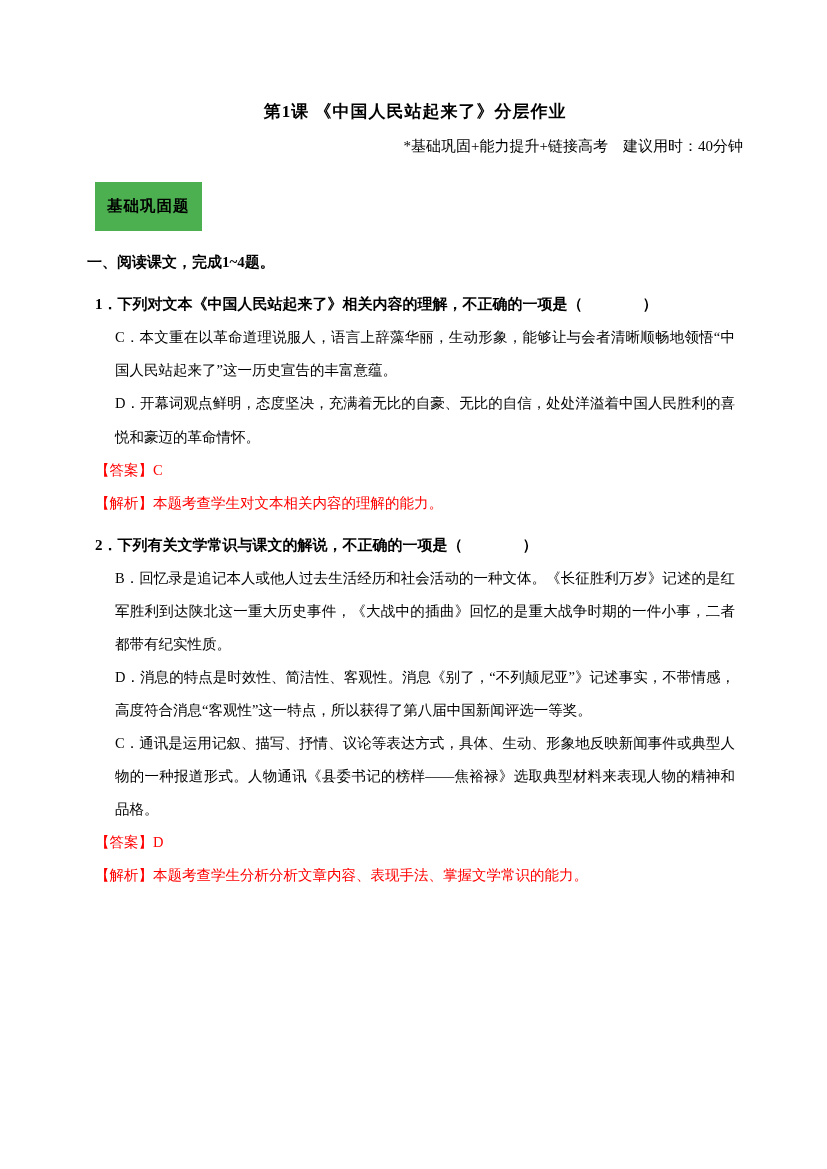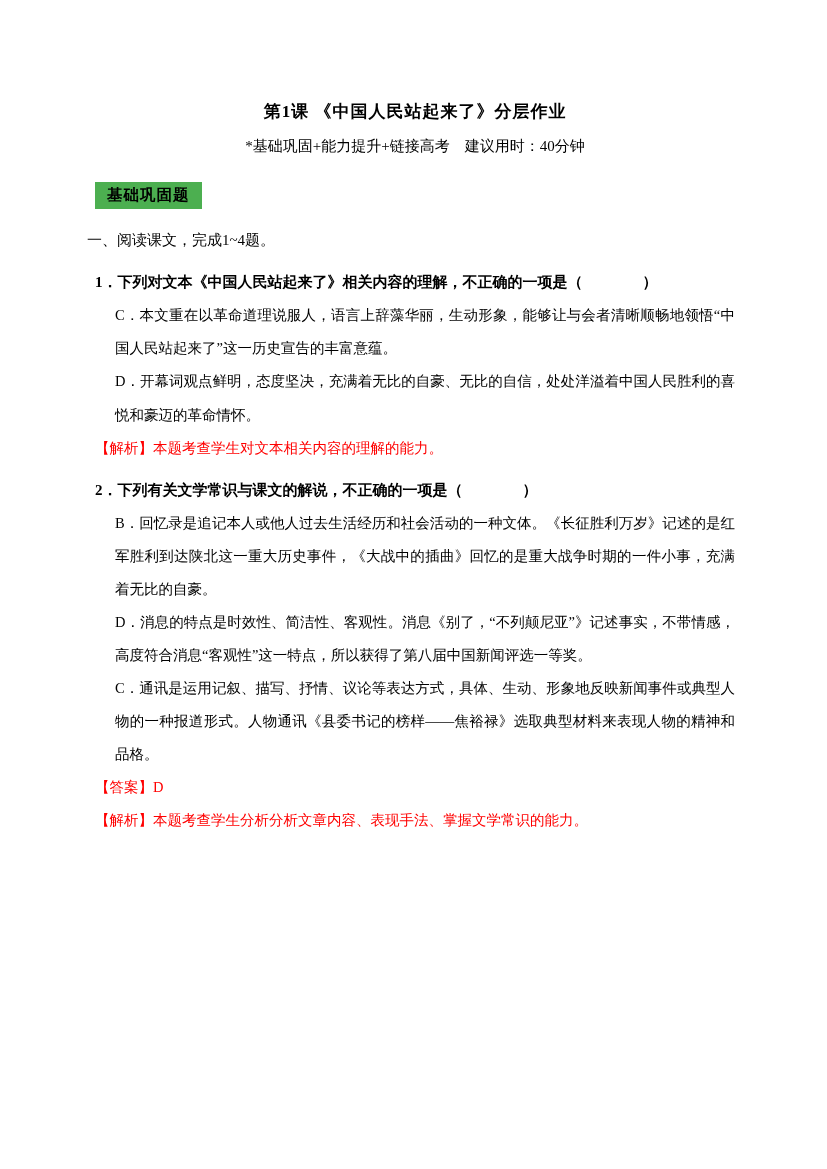--- a/index.html
+++ b/index.html
@@ -22,40 +22,40 @@
   }
   .doc-title {
     margin: 0 0 14px 0;
     text-align: center;
     font-size: 17px;
     font-weight: bold;
     letter-spacing: 1px;
   }
   .doc-subtitle {
     margin: 0 0 26px 0;
-    text-align: center;
+    text-align: right;
     font-size: 15px;
   }
   .section-badge {
     display: inline-block;
     margin: 0 0 14px 8px;
-    padding: 3px 12px;
+    padding: 14px 12px;
     background: #4caf50;
     color: #000000;
     font-weight: bold;
     font-size: 15.5px;
     letter-spacing: 1px;
   }
   p {
     margin: 0;
     line-height: 2.28;
     text-align: justify;
   }
   .intro {
-    font-weight: normal;
+    font-weight: bold;
     font-size: 15px;
   }
   .stem {
     font-weight: bold;
     font-size: 15px;
   }
   .opt {
     padding-left: 20px;
   }
   .red {
@@ -77,25 +77,26 @@
   <div>
     <span class="section-badge">基础巩固题</span>
   </div>
 
   <p class="intro">一、阅读课文，完成1~4题。</p>
 
   <div class="q-block">
     <p class="stem">1．下列对文本《中国人民站起来了》相关内容的理解，不正确的一项是（　　　　）</p>
     <p class="opt">C．本文重在以革命道理说服人，语言上辞藻华丽，生动形象，能够让与会者清晰顺畅地领悟“中国人民站起来了”这一历史宣告的丰富意蕴。</p>
     <p class="opt">D．开幕词观点鲜明，态度坚决，充满着无比的自豪、无比的自信，处处洋溢着中国人民胜利的喜悦和豪迈的革命情怀。</p>
+    <p class="red">【答案】C</p>
     <p class="red">【解析】本题考查学生对文本相关内容的理解的能力。</p>
   </div>
 
   <div class="q-block">
     <p class="stem">2．下列有关文学常识与课文的解说，不正确的一项是（　　　　）</p>
-    <p class="opt">B．回忆录是追记本人或他人过去生活经历和社会活动的一种文体。《长征胜利万岁》记述的是红军胜利到达陕北这一重大历史事件，《大战中的插曲》回忆的是重大战争时期的一件小事，充满着无比的自豪。</p>
+    <p class="opt">B．回忆录是追记本人或他人过去生活经历和社会活动的一种文体。《长征胜利万岁》记述的是红军胜利到达陕北这一重大历史事件，《大战中的插曲》回忆的是重大战争时期的一件小事，二者都带有纪实性质。</p>
     <p class="opt">D．消息的特点是时效性、简洁性、客观性。消息《别了，“不列颠尼亚”》记述事实，不带情感，高度符合消息“客观性”这一特点，所以获得了第八届中国新闻评选一等奖。</p>
     <p class="opt">C．通讯是运用记叙、描写、抒情、议论等表达方式，具体、生动、形象地反映新闻事件或典型人物的一种报道形式。人物通讯《县委书记的榜样——焦裕禄》选取典型材料来表现人物的精神和品格。</p>
     <p class="red">【答案】D</p>
     <p class="red">【解析】本题考查学生分析分析文章内容、表现手法、掌握文学常识的能力。</p>
   </div>
 
 </div>
 
 </body></html>

